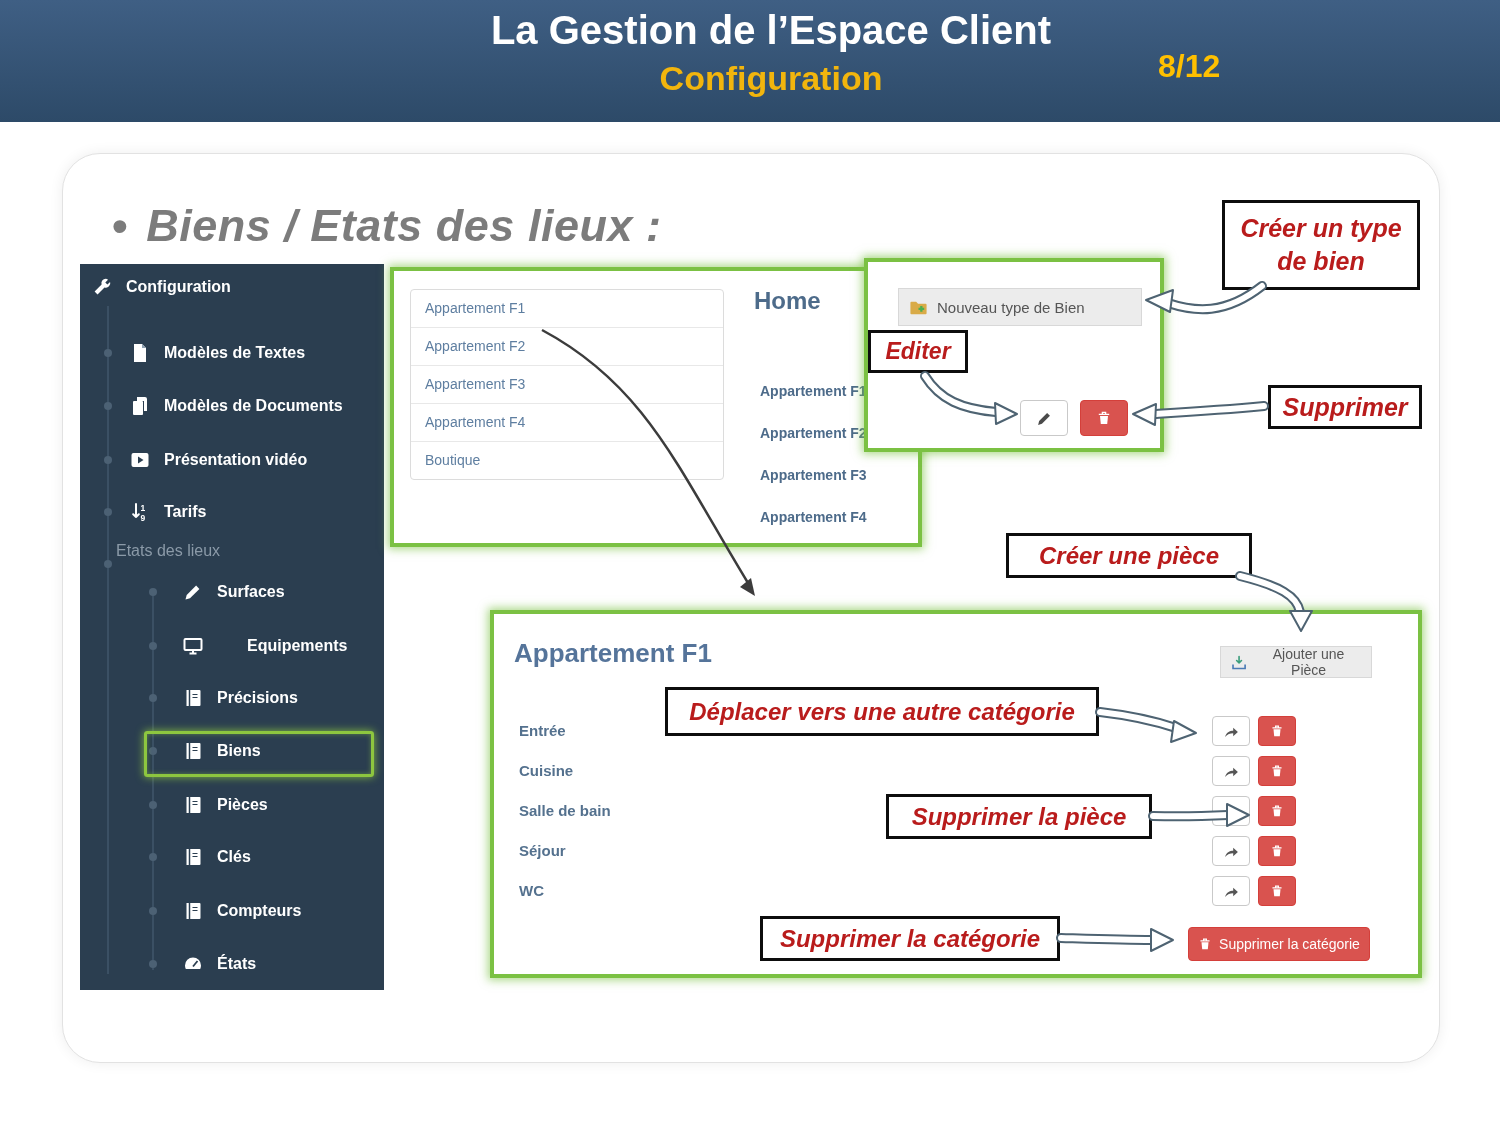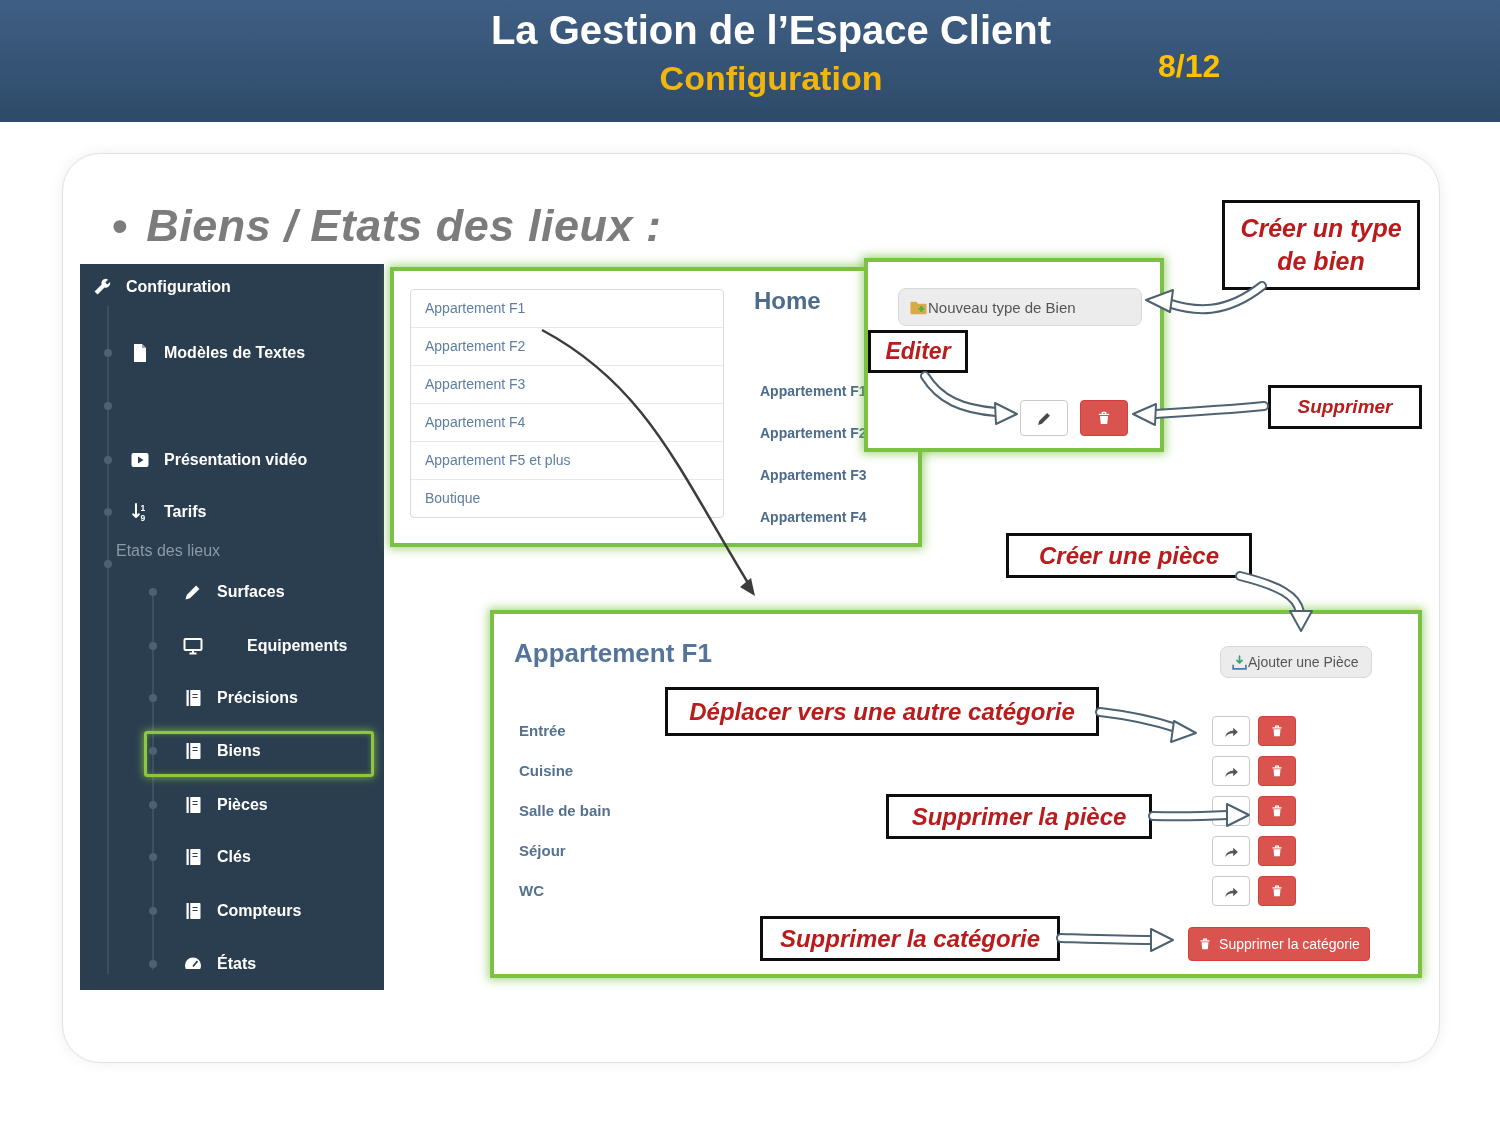--- a/index.html
+++ b/index.html
@@ -51,22 +51,22 @@
   #newtype-panel{left:864px;top:258px;width:292px;height:186px;z-index:12;}
   #rooms-panel{left:490px;top:610px;width:924px;height:360px;z-index:10;}
   
   .type-list{position:absolute;left:16px;top:18px;width:312px;border:1px solid #dcdcdc;border-radius:4px;background:#fff;}
   .tp-row{height:37px;line-height:37px;padding-left:14px;font-size:14px;color:#5e7ea0;border-bottom:1px solid #e8e8e8;cursor:pointer;}
   .tp-row:last-child{border-bottom:none;}
   .home-title{position:absolute;left:360px;top:16px;font-size:24px;font-weight:bold;color:#4d6b8a;}
   .home-item{position:absolute;left:366px;height:20px;font-size:14px;font-weight:bold;color:#4d6b8a;}
   
   .btn-gray{
-    display:flex;align-items:center;background:#ececec;border:1px solid #d8d8d8;
-    border-radius:8px;color:#555;cursor:pointer;font-family:inherit;
+    display:flex;align-items:center;gap:9px;background:#ececec;border:1px solid #d8d8d8;
+    border-radius:0;color:#555;cursor:pointer;font-family:inherit;
   }
   #btn-newtype{position:absolute;left:30px;top:26px;width:244px;height:38px;font-size:15px;padding:0 10px;box-sizing:border-box;}
   .mini-btn{position:absolute;border-radius:4px;display:flex;align-items:center;justify-content:center;cursor:pointer;border:1px solid #c9c9c9;background:#fff;}
   .mini-btn.red{background:#d9534f;border-color:#d43f3a;}
   #btn-edit-type{left:152px;top:138px;width:48px;height:36px;}
   #btn-del-type{left:212px;top:138px;width:48px;height:36px;}
   
   .rooms-title{position:absolute;left:20px;top:24px;font-size:26px;font-weight:bold;color:#55749a;}
   #btn-addroom{position:absolute;left:726px;top:20px;width:152px;height:32px;font-size:14px;padding:0 10px;box-sizing:border-box;margin-top:12px;}
   .room-row{position:absolute;left:0;right:0;height:32px;}
@@ -79,21 +79,21 @@
     display:flex;align-items:center;justify-content:center;gap:7px;font-size:14px;cursor:pointer;font-family:inherit;
   }
   
   .callout{
     position:absolute;background:#fff;border:3px solid #0d0d0d;z-index:30;
     display:flex;align-items:center;justify-content:center;text-align:center;
     font-style:italic;font-weight:bold;color:#b91c1c;box-sizing:border-box;padding:2px 8px;
   }
   #co-create-type{left:1222px;top:200px;width:198px;height:90px;font-size:25px;line-height:33px;}
   #co-edit{left:868px;top:330px;width:100px;height:43px;font-size:23px;}
-  #co-delete{left:1268px;top:385px;width:154px;height:44px;font-size:19px;}
+  #co-delete{left:1268px;top:385px;width:154px;height:44px;font-size:25px;}
   #co-create-room{left:1006px;top:533px;width:246px;height:45px;font-size:24px;}
   #co-move{left:665px;top:687px;width:434px;height:49px;font-size:24px;}
   #co-del-room{left:886px;top:794px;width:266px;height:45px;font-size:24px;}
   #co-del-cat{left:760px;top:916px;width:300px;height:45px;font-size:24px;}
   
   #arrows{position:absolute;left:0;top:0;width:1500px;height:1125px;z-index:40;pointer-events:none;}
   .sh-out{fill:none;stroke:#4e6372;stroke-width:10;stroke-linecap:round;}
   .sh-in{fill:none;stroke:#fff;stroke-width:6;stroke-linecap:round;}
   .hd{fill:#fff;stroke:#4e6372;stroke-width:2;stroke-linejoin:round;}
   .bk{fill:none;stroke:#3c3c3c;stroke-width:2.5;}
@@ -139,20 +139,27 @@
     <span>Configuration</span>
   </div>
 
   <div class="srow" style="left:50px;top:71px;">
     <svg class="icn" viewBox="0 0 20 20">
         <path d="M4 1h8l4 4v14H4z" fill="#fff"></path>
         <path d="M12 1l4 4h-4z" fill="#8fa2b3"></path>
       </svg>
     <span>Modèles de Textes</span>
   </div>
+  <div class="srow" style="left:50px;top:124px;">
+    <svg class="icn" viewBox="0 0 20 20">
+        <path d="M7 1h8a2 2 0 0 1 2 2v12h-3V5H7z" fill="#fff"></path>
+        <rect x="3" y="5" width="10" height="14" rx="1" fill="#fff"></rect>
+      </svg>
+    <span>Modèles de Documents</span>
+  </div>
   <div class="srow" style="left:50px;top:178px;">
     <svg class="icn" viewBox="0 0 20 20">
         <rect x="1.5" y="3" width="17" height="14" rx="2" fill="#fff"></rect>
         <path d="M8 6.5l5.5 3.5L8 13.5z" fill="#2b3e50"></path>
       </svg>
     <span>Présentation vidéo</span>
   </div>
   <div class="srow" style="left:50px;top:230px;">
     <svg class="icn" viewBox="0 0 20 20">
         <path d="M6 2v13M3.2 12.2L6 15l2.8-2.8" stroke="#fff" stroke-width="2" fill="none" stroke-linecap="round" stroke-linejoin="round"></path>
@@ -229,21 +236,20 @@
 
   <div class="biens-highlight"></div>
 </div>
 
 <div class="gpanel" id="types-panel">
   <div class="type-list">
     <div class="tp-row">Appartement F1</div>
     <div class="tp-row">Appartement F2</div>
     <div class="tp-row">Appartement F3</div>
     <div class="tp-row">Appartement F4</div>
-    <div class="tp-row">Appartement F5 et plus</div>
     <div class="tp-row">Boutique</div>
   </div>
   <div class="home-title">Home</div>
   <div class="home-item" style="top:112px;">Appartement F1</div>
   <div class="home-item" style="top:154px;">Appartement F2</div>
   <div class="home-item" style="top:196px;">Appartement F3</div>
   <div class="home-item" style="top:238px;">Appartement F4</div>
 </div>
 
 <div class="gpanel" id="newtype-panel">

